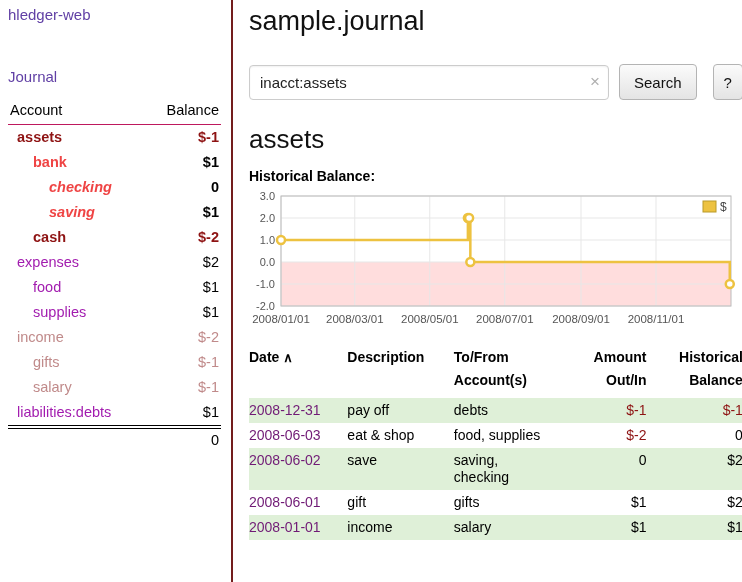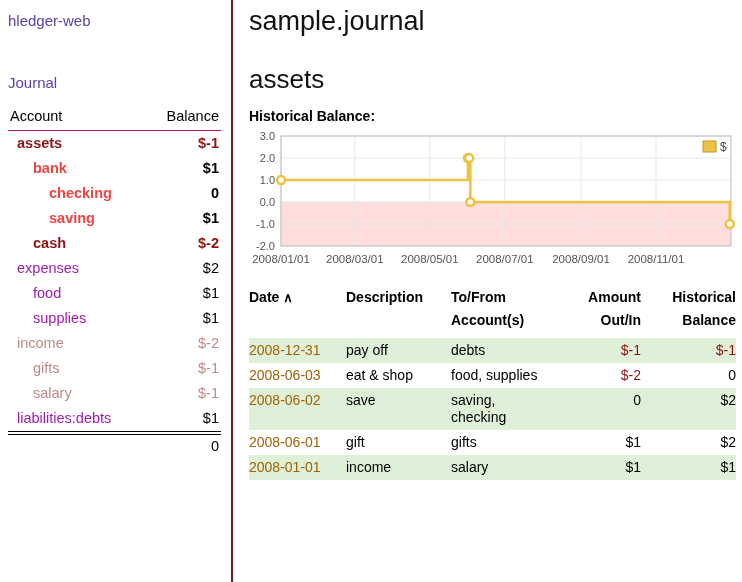--- a/index.html
+++ b/index.html
@@ -7,36 +7,36 @@
   body {
     font-family:"Liberation Sans", sans-serif;
     width:742px; height:582px; overflow:hidden;
     display:flex; color:#000;
   }
 
   
   .sidebar {
     width:233px; min-width:233px; height:582px;
     border-right:2px solid #731d1d;
-    padding:12px 10px 0 8px;
+    padding:6px 10px 0 8px;
   }
   .plink { color:#6140a5; text-decoration:none; cursor:pointer; }
   .app-title { font-size:15px; display:inline-block; }
   .journal-link { font-size:15px; display:inline-block; margin-top:44px; }
   table.accounts { width:100%; border-collapse:collapse; margin-top:14px; font-size:14.5px; }
   table.accounts th {
     font-weight:400; text-align:left; padding:2px 2px 6px 2px;
     border-bottom:1px solid #be185d;
   }
   table.accounts th.bal { text-align:right; }
   table.accounts td { padding:4px 0; line-height:17px; }
   table.accounts td.bal { text-align:right; padding-right:2px; }
   .pl1 { padding-left:9px !important; }
   .pl2 { padding-left:25px !important; }
-  .pl3 { padding-left:41px !important; }
+  .pl3 { padding-left:41px !important;font-style:italic; }
   .n-purplebold a { color:#ef4444; font-weight:bold; }
   .n-redbold a    { color:#8e1313; font-weight:bold; }
   .n-purple a     { color:#a21caf; }
   .n-faded a      { color:#c08a8a; }
   .b-bold    { font-weight:bold; color:#000; }
   .b-redbold { font-weight:bold; color:#8e1313; }
   .b-plain   { color:#000; }
   .b-faded   { color:#c08a8a; }
   tr.total-row td { border-top:4px double #000; padding-top:3px; }
 
@@ -73,21 +73,21 @@
     padding:2px 0 6px 0; line-height:23px;margin-left:24px;
   }
   table.register th.r, table.register td.r { text-align:right; }
   table.register td { padding:4px 0; vertical-align:top; line-height:17px; }
   table.register tr.green { background:#dff0d8; }
   td.c-date, th.c-date { width:97px; }
   td.c-desc, th.c-desc { width:105px; }
   td.c-acct, th.c-acct { width:100px; padding-right:8px !important; }
   td.c-amt,  th.c-amt  { width:90px; }
   td.c-bal,  th.c-bal  { width:95px; }
-  .datelink { color:#a16207; text-decoration:none; cursor:pointer; }
+  .datelink { color:#701a75; text-decoration:none; cursor:pointer; }
   .neg { color:#8e1313; }
   .sort { font-weight:bold; margin-left:4px; font-size:13px; }
   svg text { font-family:"Liberation Sans", sans-serif; }
 </style>
 </head>
 <body>
 
 <div class="sidebar">
   <a class="plink app-title">hledger-web</a><br>
   <a class="plink journal-link">Journal</a>
@@ -152,20 +152,28 @@
           <td></td>
           <td class="bal b-plain">0</td>
         </tr>
     </tbody>
   </table>
 </div>
 
 <div class="main">
   <h1 class="page-title">sample.journal</h1>
 
+  <div class="search-row">
+    <div class="search-wrap">
+      <input class="search-input" type="text" value="inacct:assets" style="">
+      <span class="clear-x">×</span>
+    </div>
+    <button class="btn">Search</button>
+    <button class="btn help">?</button>
+  </div>
 
   <h2 class="acct-heading">assets</h2>
   <div class="chart-title">Historical Balance:</div>
 
   <div class="chart-box">
     <svg id="chart-svg" viewBox="0 0 487 140" width="487" height="140">
         <rect x="32" y="71" width="450" height="44" fill="#ffdddd"></rect>
         <line x1="32" x2="482" y1="115" y2="115" stroke="#e7e7e7" stroke-width="1"></line>
         <line x1="32" x2="482" y1="93" y2="93" stroke="#e7e7e7" stroke-width="1"></line>
         <line x1="32" x2="482" y1="71" y2="71" stroke="#e7e7e7" stroke-width="1"></line>

